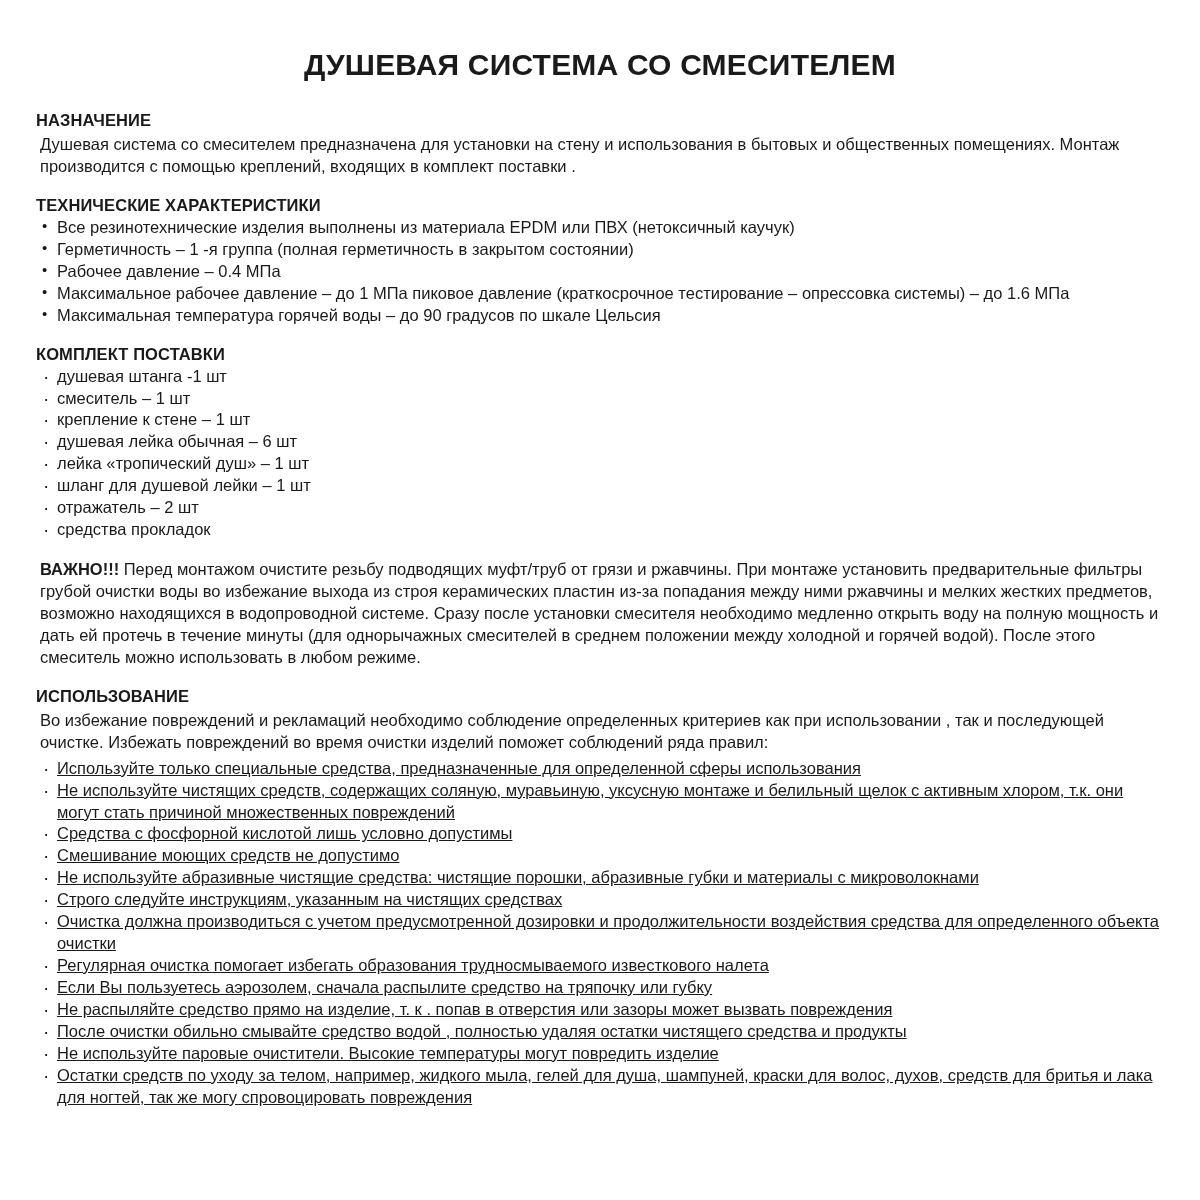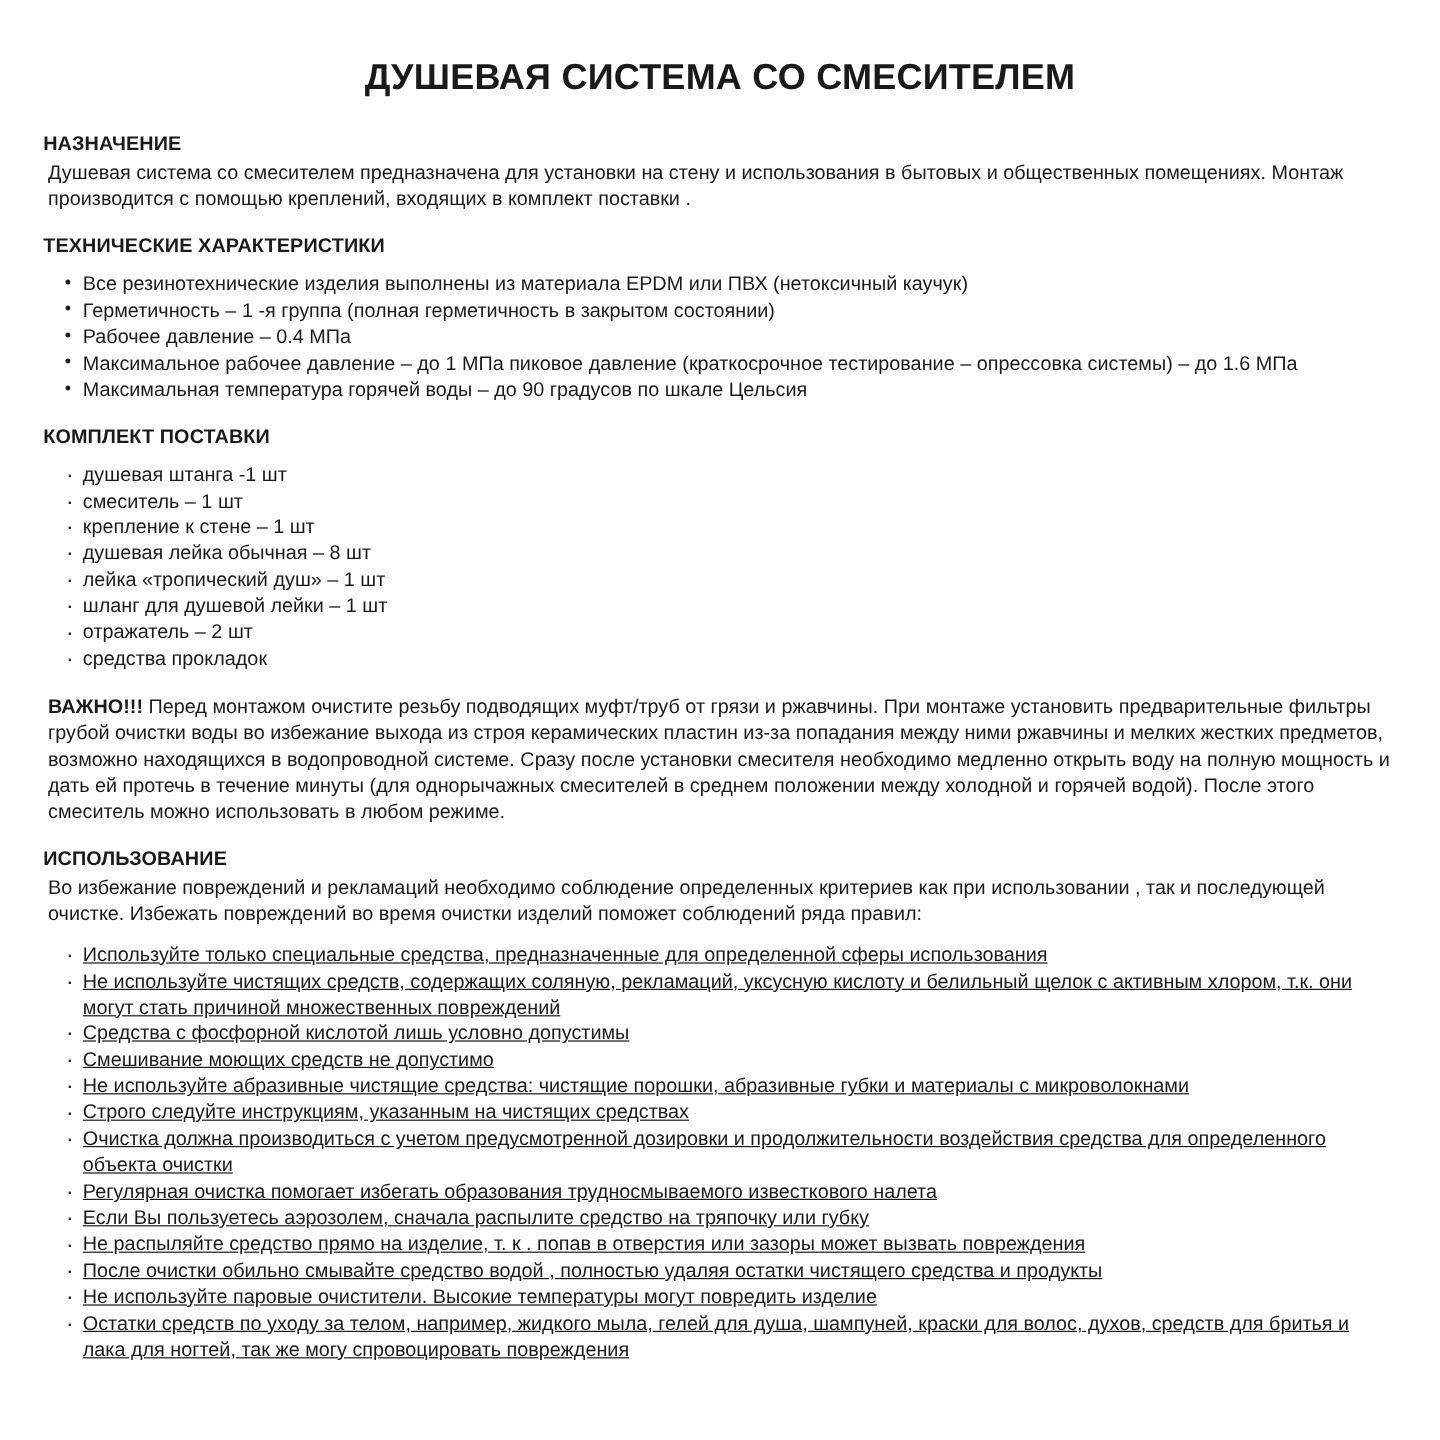--- a/index.html
+++ b/index.html
@@ -41,21 +41,21 @@
   .para {
     font-size: 16.5px;
     line-height: 1.33;
     margin: 4px;
   }
   .para.bold-lead b {
     font-weight: bold;
   }
   ul.bullets {
     list-style: none;
-    margin: 12px;
+    margin: 0;
     padding: 0;
   }
   ul.bullets li {
     font-size: 16.5px;
     line-height: 1.33;
     position: relative;
     padding-left: 21px;
     margin: 0;
   }
   ul.bullets li::before {
@@ -96,38 +96,38 @@
       <li>Максимальная температура горячей воды – до 90 градусов по шкале Цельсия</li>
     </ul>
   </div>
 
   <div class="section block-gap">
     <div class="section-heading">КОМПЛЕКТ ПОСТАВКИ</div>
     <ul class="bullets small-dot">
       <li>душевая штанга -1 шт</li>
       <li>смеситель – 1 шт</li>
       <li>крепление к стене – 1 шт</li>
-      <li>душевая лейка обычная – 8 шт</li>
+      <li>душевая лейка обычная – 6 шт</li>
       <li>лейка «тропический душ» – 1 шт</li>
       <li>шланг для душевой лейки – 1 шт</li>
       <li>отражатель – 2 шт</li>
       <li>средства прокладок</li>
     </ul>
   </div>
 
   <div class="section block-gap">
     <p class="para bold-lead"><b>ВАЖНО!!!</b><span> Перед монтажом очистите резьбу подводящих муфт/труб от грязи и ржавчины. При монтаже установить предварительные фильтры грубой очистки воды во избежание выхода из строя керамических пластин из-за попадания между ними ржавчины и мелких жестких предметов, возможно находящихся в водопроводной системе. Сразу после установки смесителя необходимо медленно открыть воду на полную мощность и дать ей протечь в течение минуты (для однорычажных смесителей в среднем положении между холодной и горячей водой). После этого смеситель можно использовать в любом режиме.</span></p>
   </div>
 
   <div class="section block-gap">
     <div class="section-heading">ИСПОЛЬЗОВАНИЕ</div>
     <p class="para">Во избежание повреждений и рекламаций необходимо соблюдение определенных критериев как при использовании , так и последующей очистке. Избежать повреждений во время очистки изделий поможет соблюдений ряда правил:</p>
     <ul class="bullets small-dot tight">
       <li>Используйте только специальные средства, предназначенные для определенной сферы использования</li>
-      <li>Не используйте чистящих средств, содержащих соляную, рекламаций, уксусную кислоту и белильный щелок с активным хлором, т.к. они могут стать причиной множественных повреждений</li>
+      <li>Не используйте чистящих средств, содержащих соляную, муравьиную, уксусную монтаже и белильный щелок с активным хлором, т.к. они могут стать причиной множественных повреждений</li>
       <li>Средства с фосфорной кислотой лишь условно допустимы</li>
       <li>Смешивание моющих средств не допустимо</li>
       <li>Не используйте абразивные чистящие средства: чистящие порошки, абразивные губки и материалы с микроволокнами</li>
       <li>Строго следуйте инструкциям, указанным на чистящих средствах</li>
       <li>Очистка должна производиться с учетом предусмотренной дозировки и продолжительности воздействия средства для определенного объекта очистки</li>
       <li>Регулярная очистка помогает избегать образования трудносмываемого известкового налета</li>
       <li>Если Вы пользуетесь аэрозолем, сначала распылите средство на тряпочку или губку</li>
       <li>Не распыляйте средство прямо на изделие, т. к . попав в отверстия или зазоры может вызвать повреждения</li>
       <li>После очистки обильно смывайте средство водой , полностью удаляя остатки чистящего средства и продукты</li>
       <li>Не используйте паровые очистители. Высокие температуры могут повредить изделие</li>

